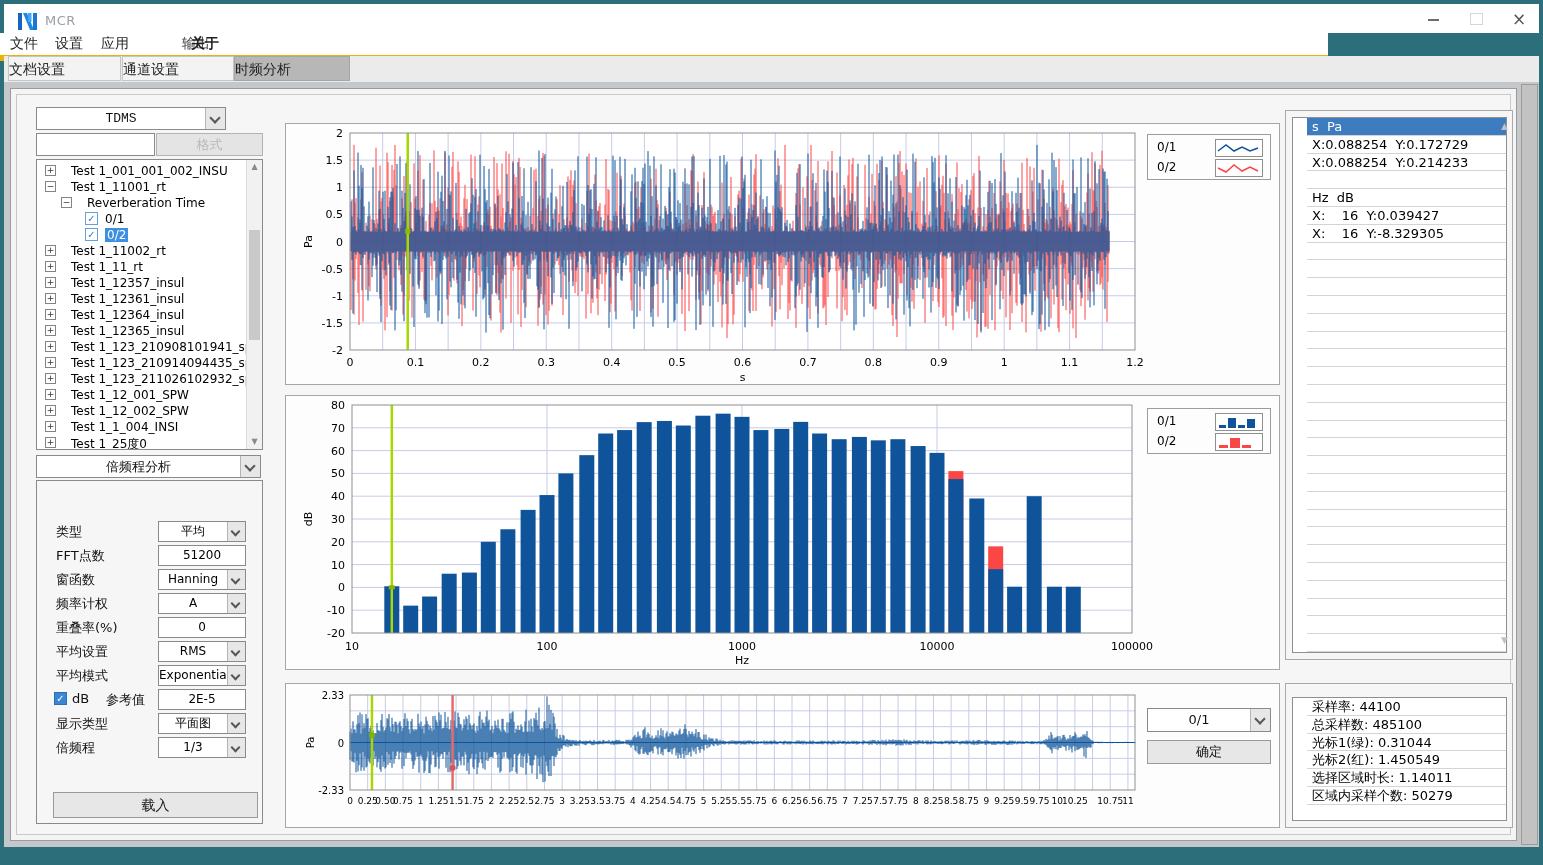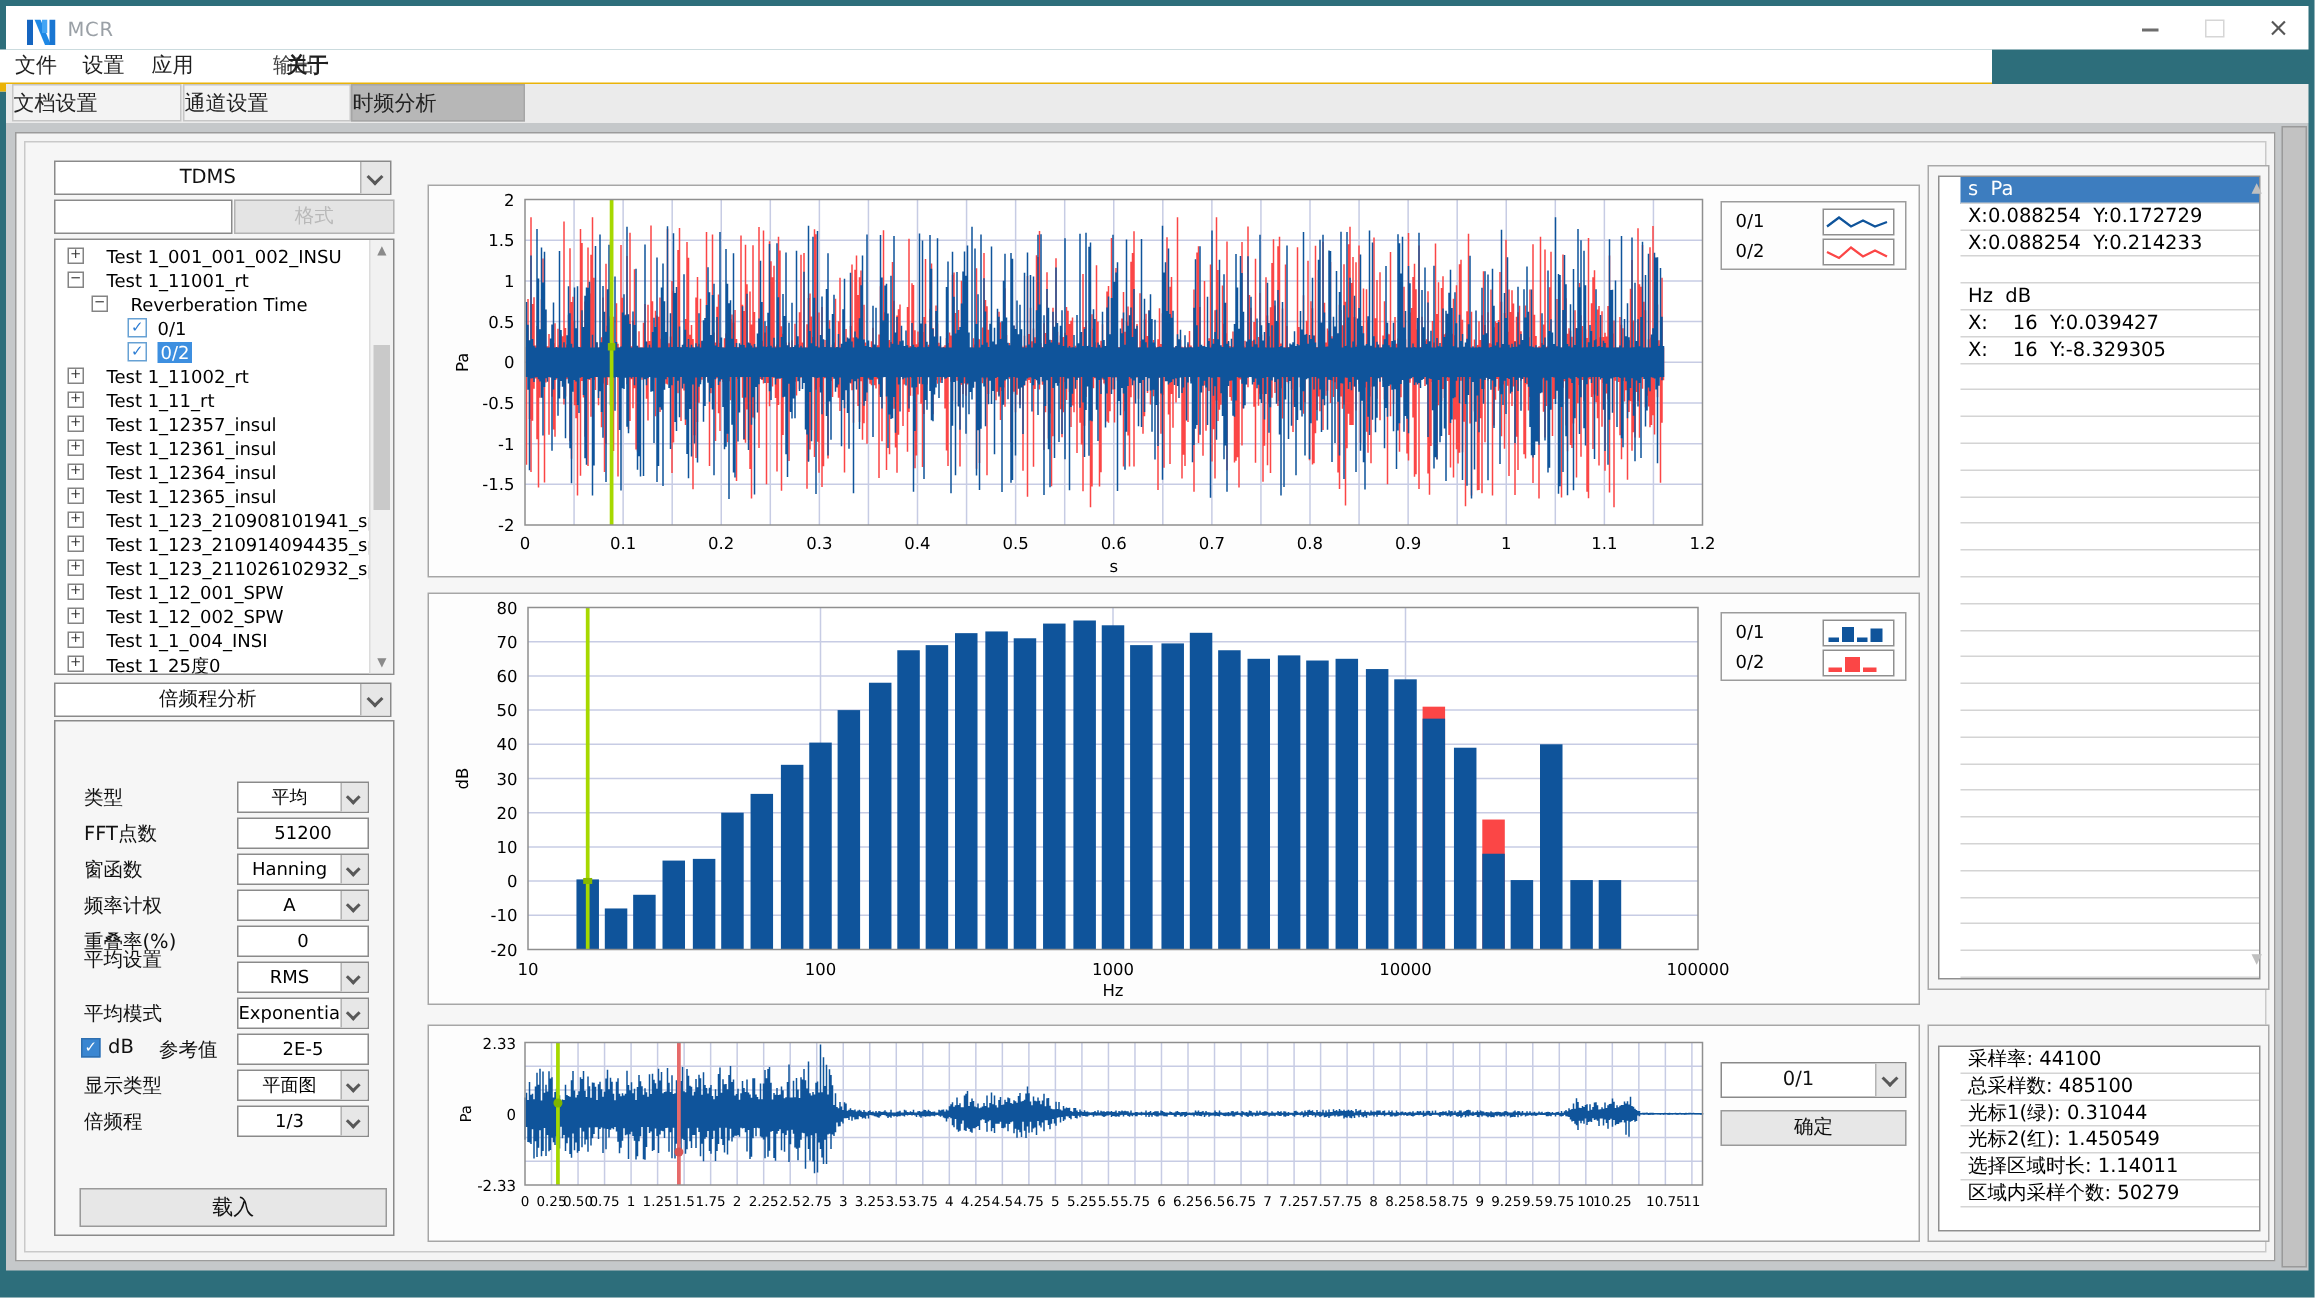--- a/index.html
+++ b/index.html
@@ -106,21 +106,21 @@
 <div class="abs tabstrip" id="tabstrip">
     <div class="tab" style="left: 4px; width: 113px;">文档设置</div>
     <div class="tab" style="left: 118px; width: 112px;">通道设置</div>
     <div class="tab active" style="left: 230px; width: 116px;">时频分析</div>
   </div>
 <div class="abs client"></div>
 <div class="abs main"></div>
 <div class="abs main-inner"></div>
 <div class="abs vscroll"></div>
 
-<div class="abs select" style="left:36px;top:107px;width:225px;height:23px;">
+<div class="abs select" style="left:36px;top:107px;width:190px;height:23px;font-family:Liberation Mono, monospace;">
   <span class="val" style="line-height:21px;">TDMS</span>
   <div class="arrowbox">
       <div class="chev"></div>
     </div>
 </div>
 <input class="abs filter" placeholder="" style="">
 <div class="abs fmt-btn">格式</div>
 <div class="abs treebox" id="treebox">
     <div class="trow" style="top: 3px;">
       <div class="expander" style="left: 8px;">+</div>
@@ -229,21 +229,21 @@
     <div class="fctl" style="top: 112px;">
       <div class="val">A</div>
       <div class="arrowbox">
         <div class="chev"></div>
       </div>
     </div>
     <div class="flabel" style="top: 138px;">重叠率(%)</div>
     <div class="fctl inp" style="top: 136px;">
       <div class="val">0</div>
     </div>
-    <div class="flabel" style="top: 150px;">平均设置</div>
+    <div class="flabel" style="top: 162px;">平均设置</div>
     <div class="fctl" style="top: 160px;">
       <div class="val">RMS</div>
       <div class="arrowbox">
         <div class="chev"></div>
       </div>
     </div>
     <div class="flabel" style="top: 186px;">平均模式</div>
     <div class="fctl" style="top: 184px;">
       <div class="val">Exponential</div>
       <div class="arrowbox">

